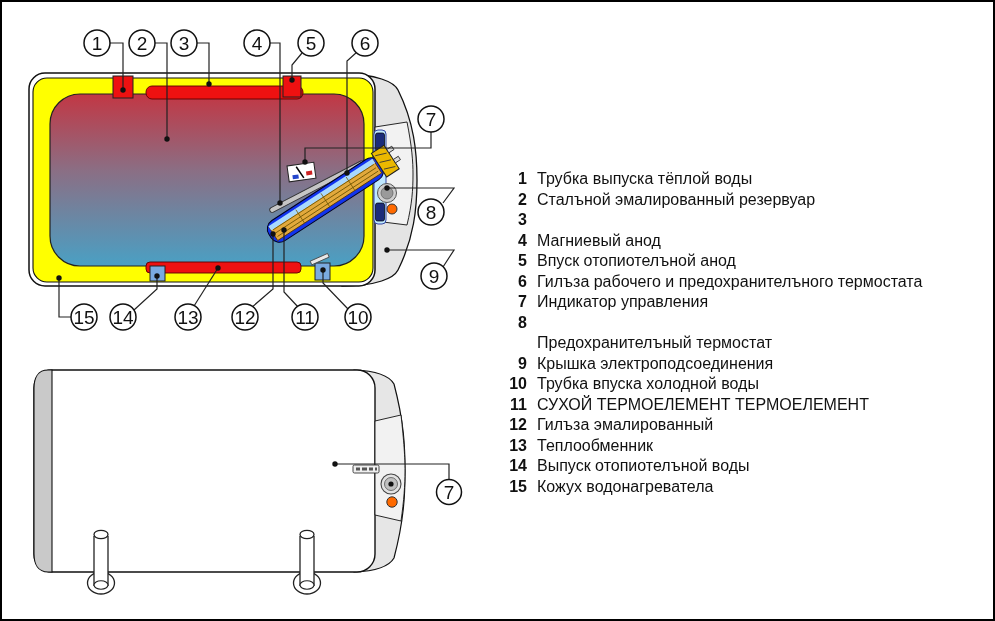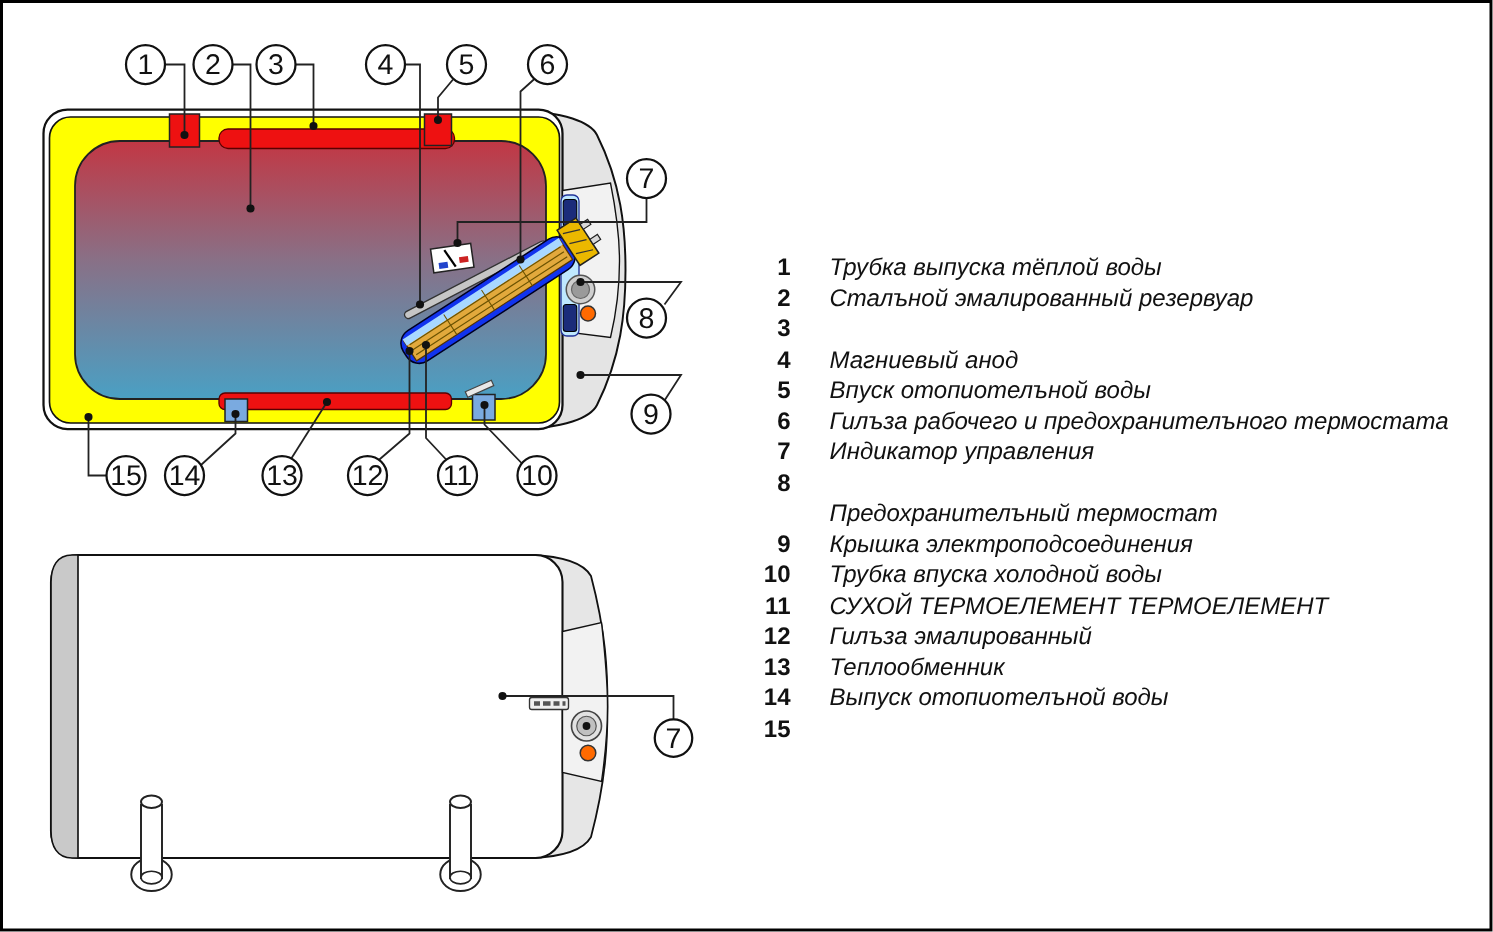--- a/index.html
+++ b/index.html
@@ -8,21 +8,21 @@
     border:2px solid #000;box-sizing:border-box;overflow:hidden;
     font-family:"Liberation Sans",sans-serif;color:#111;
   }
   svg{position:absolute;left:0;top:0;}
   .legend{
     position:absolute;left:497px;top:167px;width:486px;
     font-size:16px;line-height:20.5px;
   }
   .legend-row{display:flex;white-space:nowrap;}
   .legend-row .num{width:28px;text-align:right;font-weight:bold;flex:0 0 28px;}
-  .legend-row .txt{margin-left:26px;font-style:italic;}
+  .legend-row .txt{margin-left:10px;}
   .callout-text{font-size:19px;fill:#111;text-anchor:middle;}
 </style>
 </head>
 <body>
 
 <div class="page">
 
 <svg width="995" height="621" viewBox="0 0 995 621">
   <defs>
     <linearGradient id="tankGrad" x1="0" y1="0" x2="0" y2="1">
@@ -259,21 +259,21 @@
       </div>
   <div class="legend-row">
         <span class="num">3</span>
       </div>
   <div class="legend-row">
         <span class="num">4</span>
         <span class="txt">Магниевый анод</span>
       </div>
   <div class="legend-row">
         <span class="num">5</span>
-        <span class="txt">Впуск отопиотелъной воды</span>
+        <span class="txt">Впуск отопиотелъной анод</span>
       </div>
   <div class="legend-row">
         <span class="num">6</span>
         <span class="txt">Гилъза рабочего и предохранителъного термостата</span>
       </div>
   <div class="legend-row">
         <span class="num">7</span>
         <span class="txt">Индикатор управления</span>
       </div>
   <div class="legend-row">
@@ -302,16 +302,17 @@
   <div class="legend-row">
         <span class="num">13</span>
         <span class="txt">Теплообменник</span>
       </div>
   <div class="legend-row">
         <span class="num">14</span>
         <span class="txt">Выпуск отопиотелъной воды</span>
       </div>
   <div class="legend-row">
         <span class="num">15</span>
+        <span class="txt">Кожух водонагревателa</span>
       </div>
 </div>
 
 </div>
 
 </body></html>

